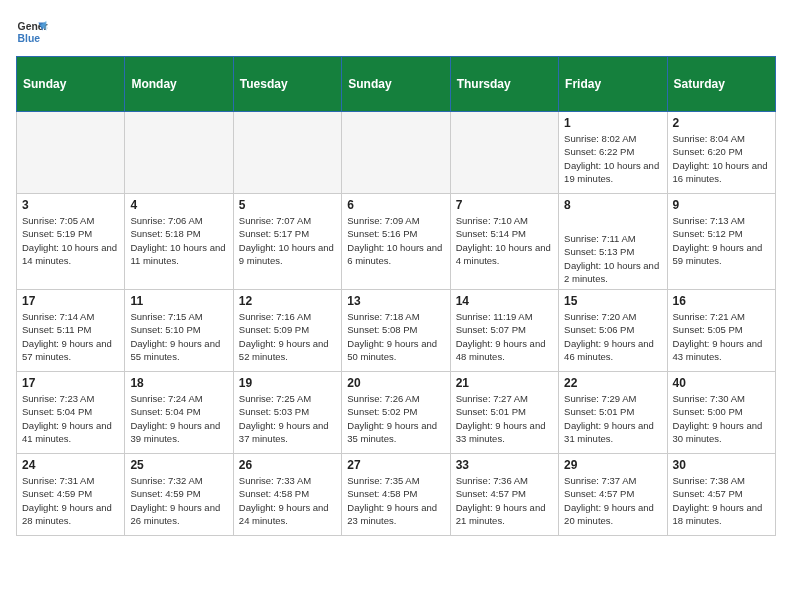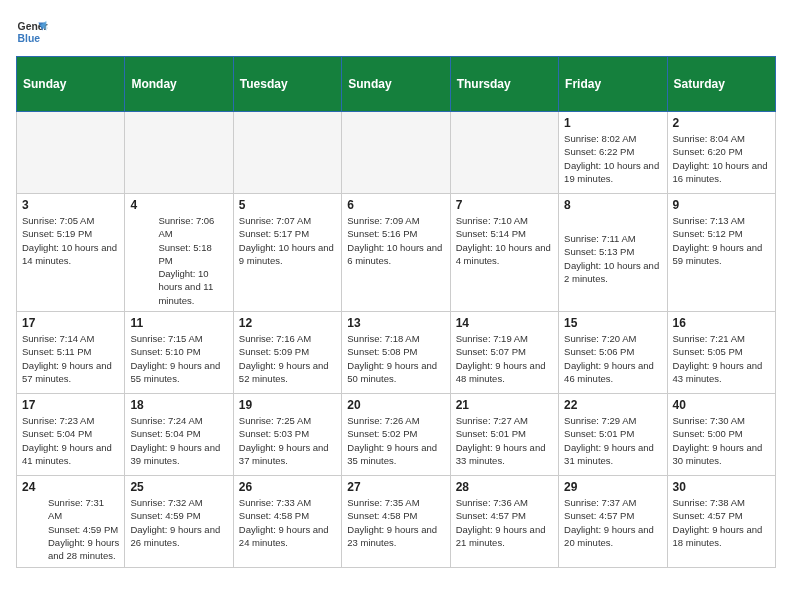--- a/index.html
+++ b/index.html
@@ -124,21 +124,21 @@
       </tr>
       <tr>
         <td>
           <span class="day-num">3</span>
           <div class="day-info" style="white-space: pre-line;">Sunrise: 7:05 AM
 Sunset: 5:19 PM
 Daylight: 10 hours and 14 minutes.</div>
         </td>
         <td>
           <span class="day-num">4</span>
-          <div class="day-info" style="white-space: pre-line; margin-left: 28px;">Sunrise: 7:06 AM
+          <div class="day-info" style="white-space: pre-line;">Sunrise: 7:06 AM
 Sunset: 5:18 PM
 Daylight: 10 hours and 11 minutes.</div>
         </td>
         <td>
           <span class="day-num">5</span>
           <div class="day-info" style="white-space: pre-line;">Sunrise: 7:07 AM
 Sunset: 5:17 PM
 Daylight: 10 hours and 9 minutes.</div>
         </td>
         <td>
@@ -186,21 +186,21 @@
 Daylight: 9 hours and 52 minutes.</div>
         </td>
         <td>
           <span class="day-num">13</span>
           <div class="day-info" style="white-space: pre-line;">Sunrise: 7:18 AM
 Sunset: 5:08 PM
 Daylight: 9 hours and 50 minutes.</div>
         </td>
         <td>
           <span class="day-num">14</span>
-          <div class="day-info" style="white-space: pre-line;">Sunrise: 7:19 AM
+          <div class="day-info" style="white-space: pre-line;">Sunrise: 11:19 AM
 Sunset: 5:07 PM
 Daylight: 9 hours and 48 minutes.</div>
         </td>
         <td>
           <span class="day-num">15</span>
           <div class="day-info" style="white-space: pre-line;">Sunrise: 7:20 AM
 Sunset: 5:06 PM
 Daylight: 9 hours and 46 minutes.</div>
         </td>
         <td>
@@ -250,21 +250,21 @@
         <td>
           <span class="day-num">40</span>
           <div class="day-info" style="white-space: pre-line;">Sunrise: 7:30 AM
 Sunset: 5:00 PM
 Daylight: 9 hours and 30 minutes.</div>
         </td>
       </tr>
       <tr>
         <td>
           <span class="day-num">24</span>
-          <div class="day-info" style="white-space: pre-line; margin-left: 26px;">Sunrise: 7:31 AM
+          <div class="day-info" style="white-space: pre-line;">Sunrise: 7:31 AM
 Sunset: 4:59 PM
 Daylight: 9 hours and 28 minutes.</div>
         </td>
         <td>
           <span class="day-num">25</span>
           <div class="day-info" style="white-space: pre-line;">Sunrise: 7:32 AM
 Sunset: 4:59 PM
 Daylight: 9 hours and 26 minutes.</div>
         </td>
         <td>
@@ -273,21 +273,21 @@
 Sunset: 4:58 PM
 Daylight: 9 hours and 24 minutes.</div>
         </td>
         <td>
           <span class="day-num">27</span>
           <div class="day-info" style="white-space: pre-line;">Sunrise: 7:35 AM
 Sunset: 4:58 PM
 Daylight: 9 hours and 23 minutes.</div>
         </td>
         <td>
-          <span class="day-num">28</span>
+          <span class="day-num">33</span>
           <div class="day-info" style="white-space: pre-line;">Sunrise: 7:36 AM
 Sunset: 4:57 PM
 Daylight: 9 hours and 21 minutes.</div>
         </td>
         <td>
           <span class="day-num">29</span>
           <div class="day-info" style="white-space: pre-line;">Sunrise: 7:37 AM
 Sunset: 4:57 PM
 Daylight: 9 hours and 20 minutes.</div>
         </td>

